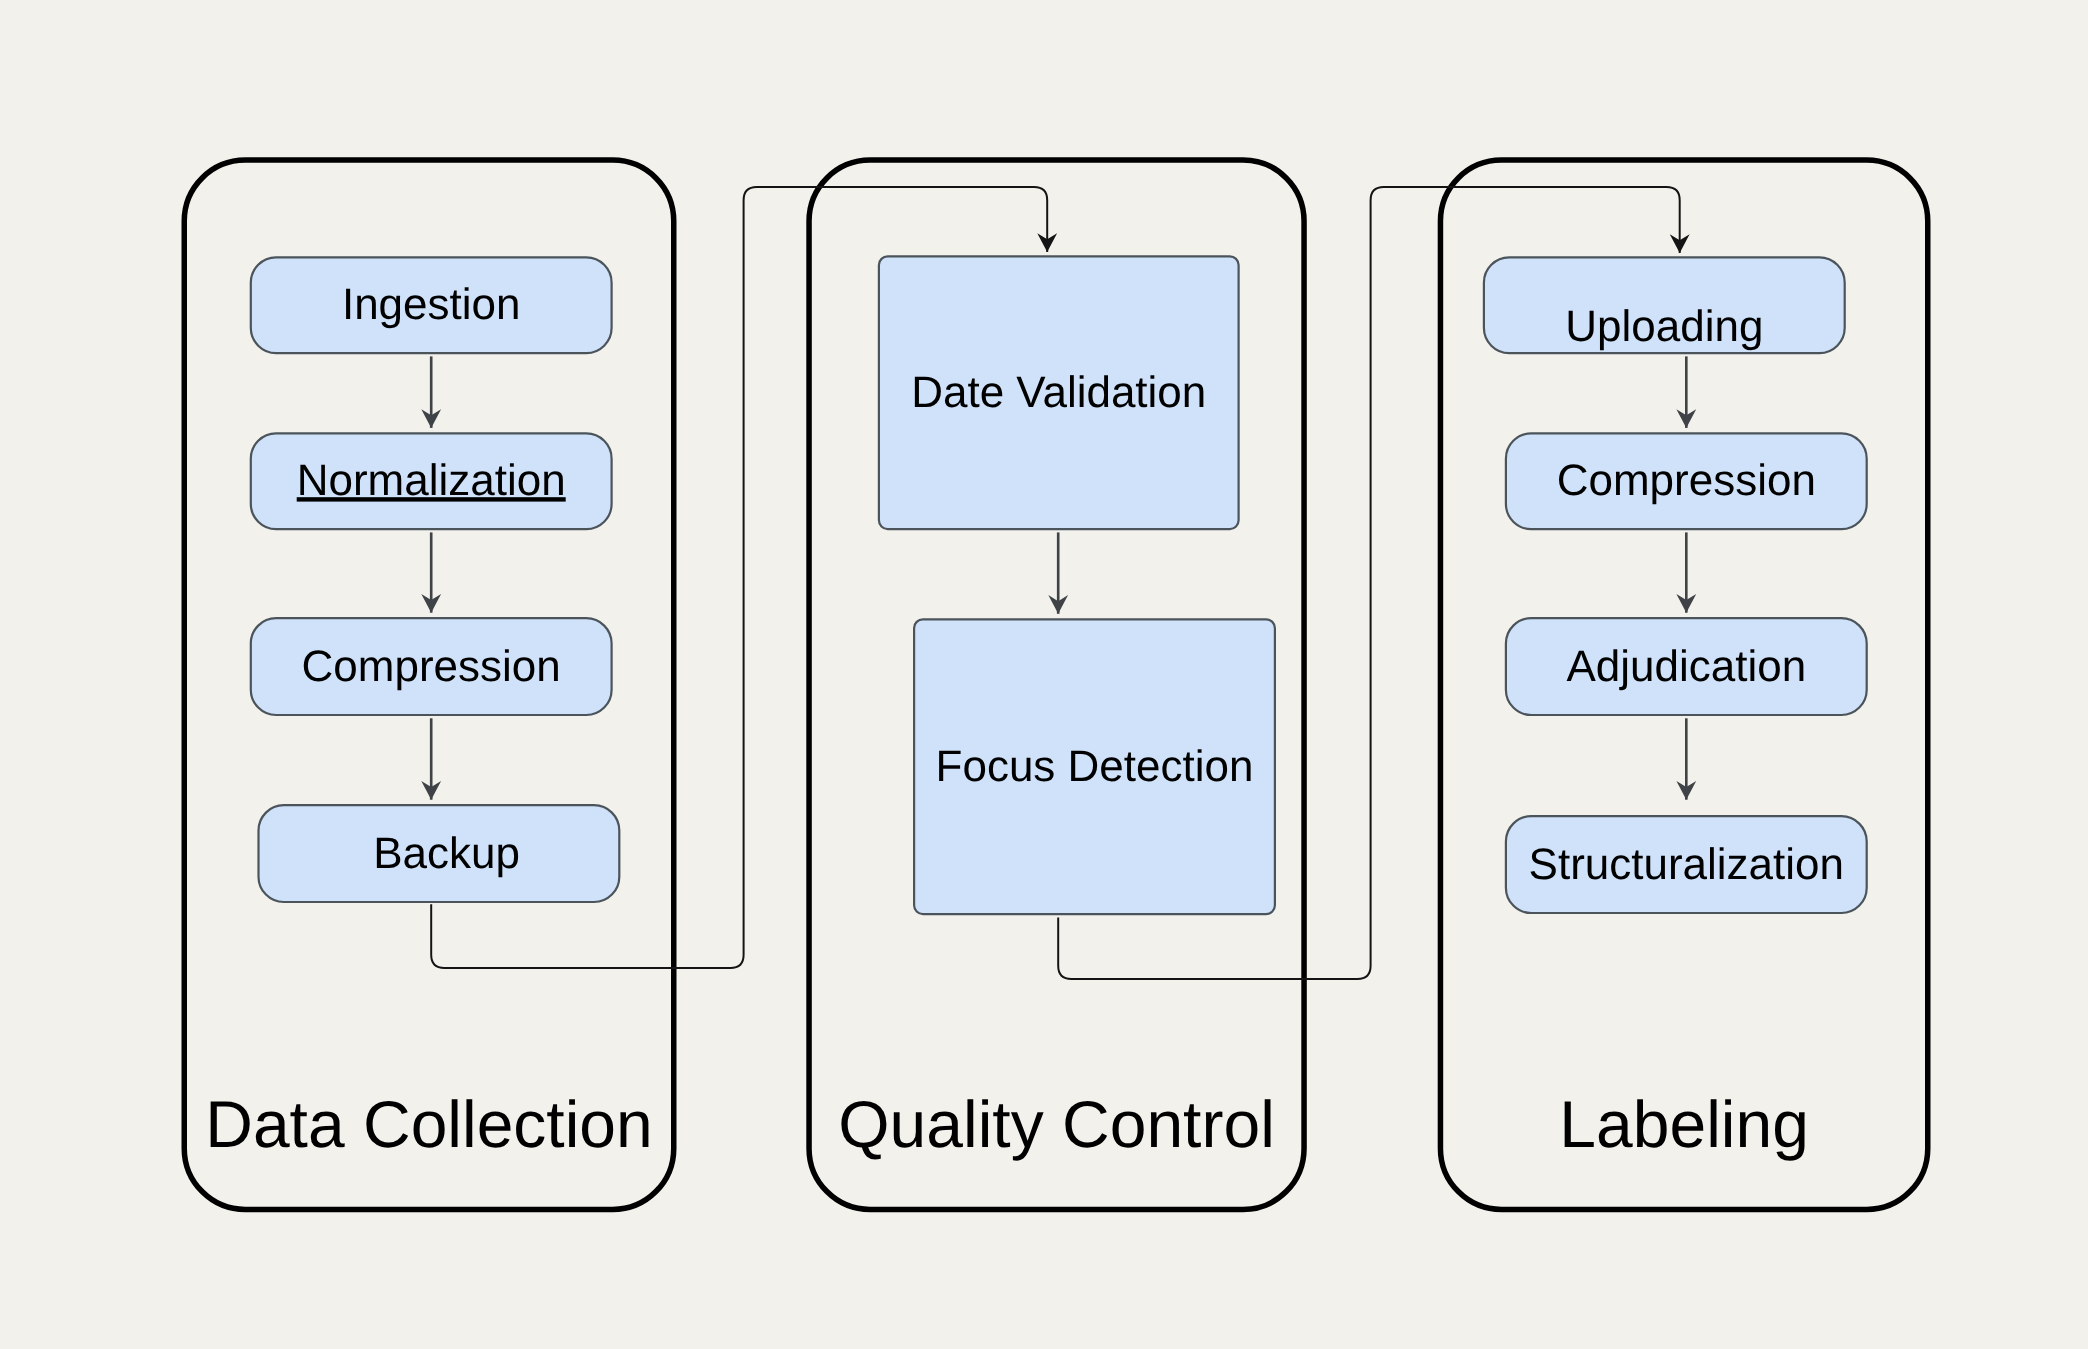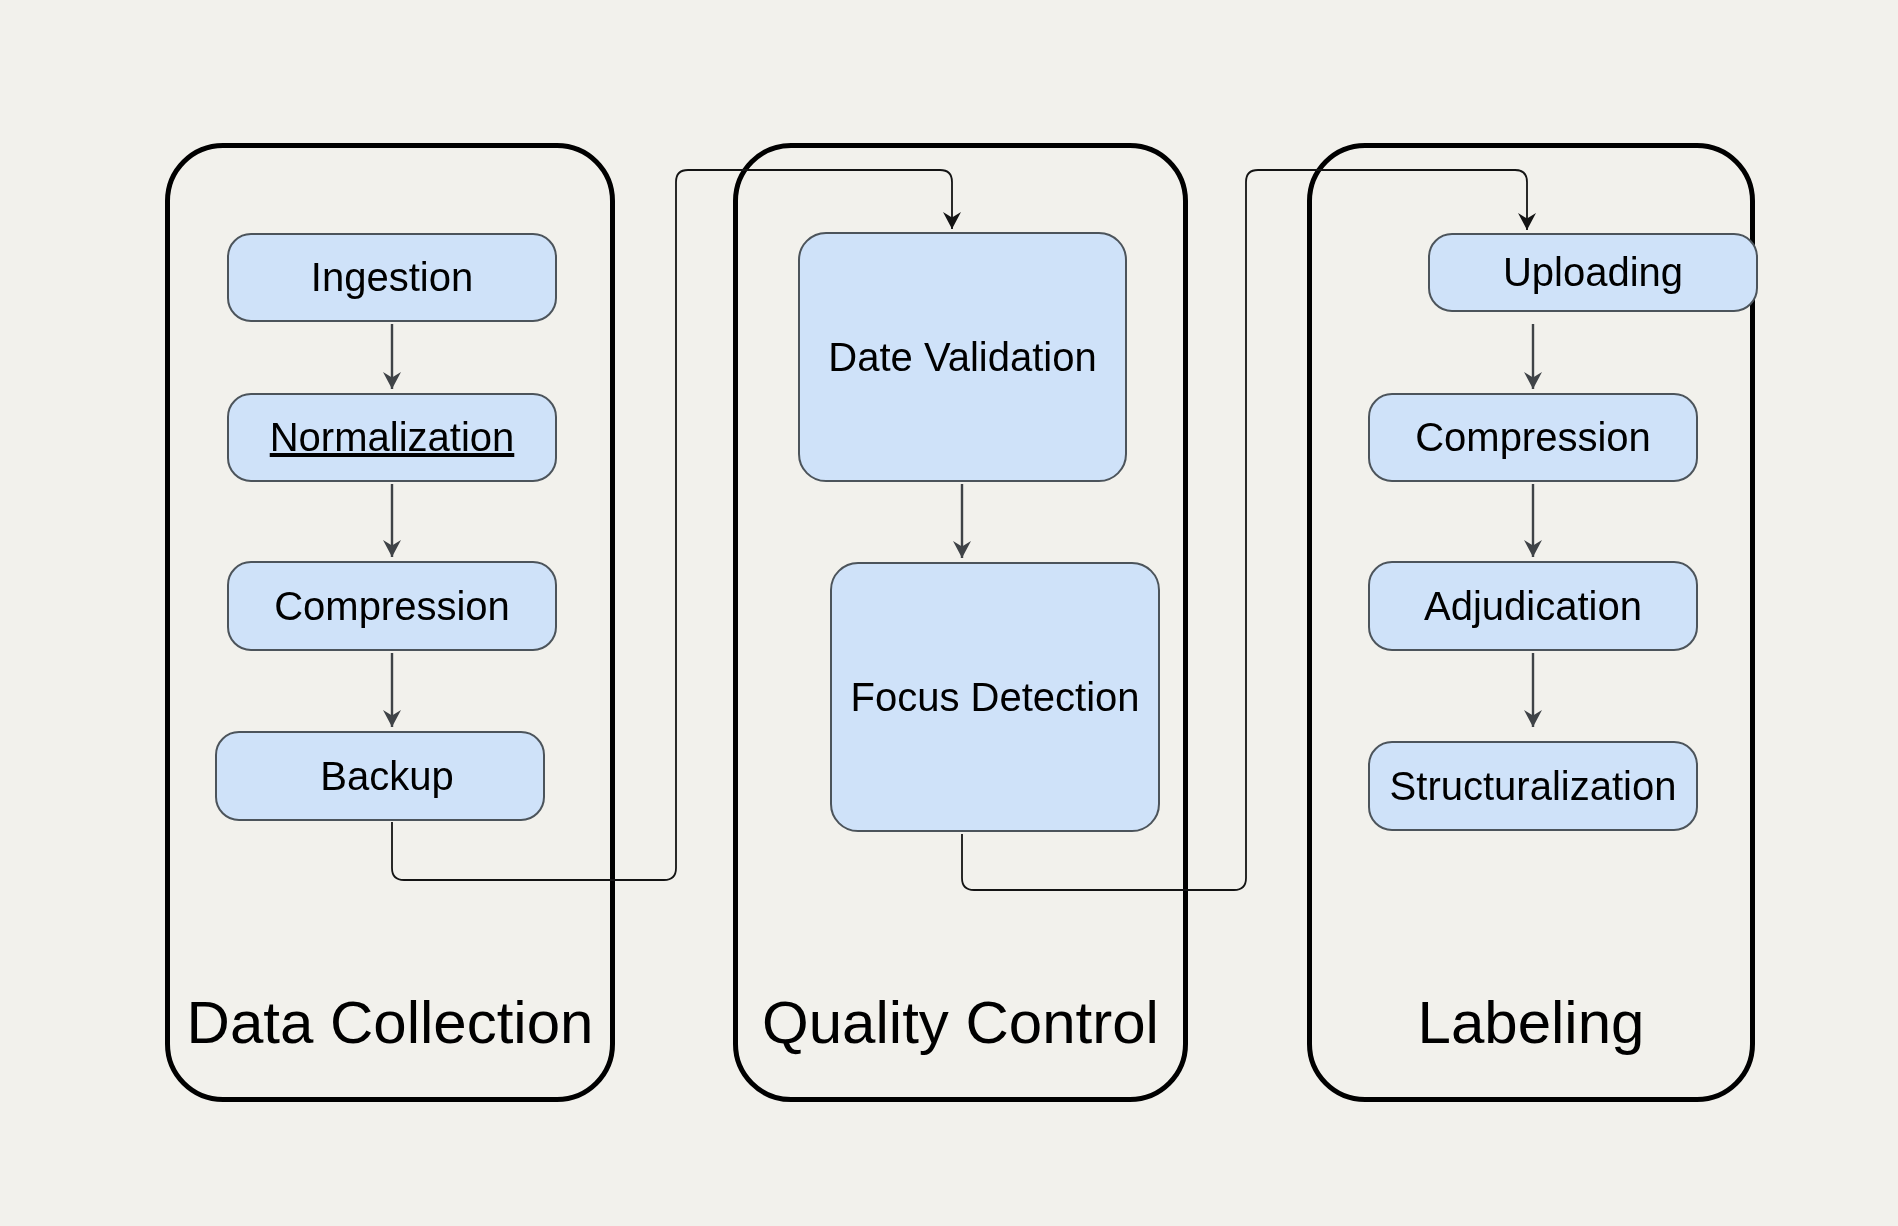--- a/index.html
+++ b/index.html
@@ -35,21 +35,21 @@
     position:absolute;
     background:#cfe2f9;
     border:2.5px solid #4c545b;
     border-radius:24px;
     box-sizing:border-box;
     display:flex;align-items:center;justify-content:center;
     font-size:40px;color:#000;
     white-space:nowrap;
     z-index:3;
   }
-  .node.tall{border-radius:28px;}
+  .node.tall{border-radius:9px;}
 </style>
 </head>
 <body>
 
 <div class="stage">
 
   <div class="group" style="left:165px;width:450px;">
     <div class="group-label">Data Collection</div>
   </div>
   <div class="group" style="left:733px;width:455px;">
@@ -86,32 +86,32 @@
 
   <div class="node" style="left:227px;top:233px;width:330px;height:89px;">
     <span>Ingestion</span>
   </div>
   <div class="node" style="left:227px;top:393px;width:330px;height:89px;text-decoration:underline;">
     <span>Normalization</span>
   </div>
   <div class="node" style="left:227px;top:561px;width:330px;height:90px;">
     <span>Compression</span>
   </div>
-  <div class="node" style="left:215px;top:731px;width:330px;height:90px;padding-left:14px;">
+  <div class="node" style="left:234px;top:731px;width:330px;height:90px;padding-left:14px;">
     <span>Backup</span>
   </div>
 
   <div class="node tall" style="left:798px;top:232px;width:329px;height:250px;">
     <span>Date Validation</span>
   </div>
   <div class="node tall" style="left:830px;top:562px;width:330px;height:270px;">
     <span>Focus Detection</span>
   </div>
 
-  <div class="node" style="left:1428px;top:233px;width:330px;height:79px;">
+  <div class="node" style="left:1348px;top:233px;width:330px;height:89px;align-items:flex-end;">
     <span>Uploading</span>
   </div>
   <div class="node" style="left:1368px;top:393px;width:330px;height:89px;">
     <span>Compression</span>
   </div>
   <div class="node" style="left:1368px;top:561px;width:330px;height:90px;">
     <span>Adjudication</span>
   </div>
   <div class="node" style="left:1368px;top:731px;width:330px;height:90px;margin-top:10px;">
     <span>Structuralization</span>

